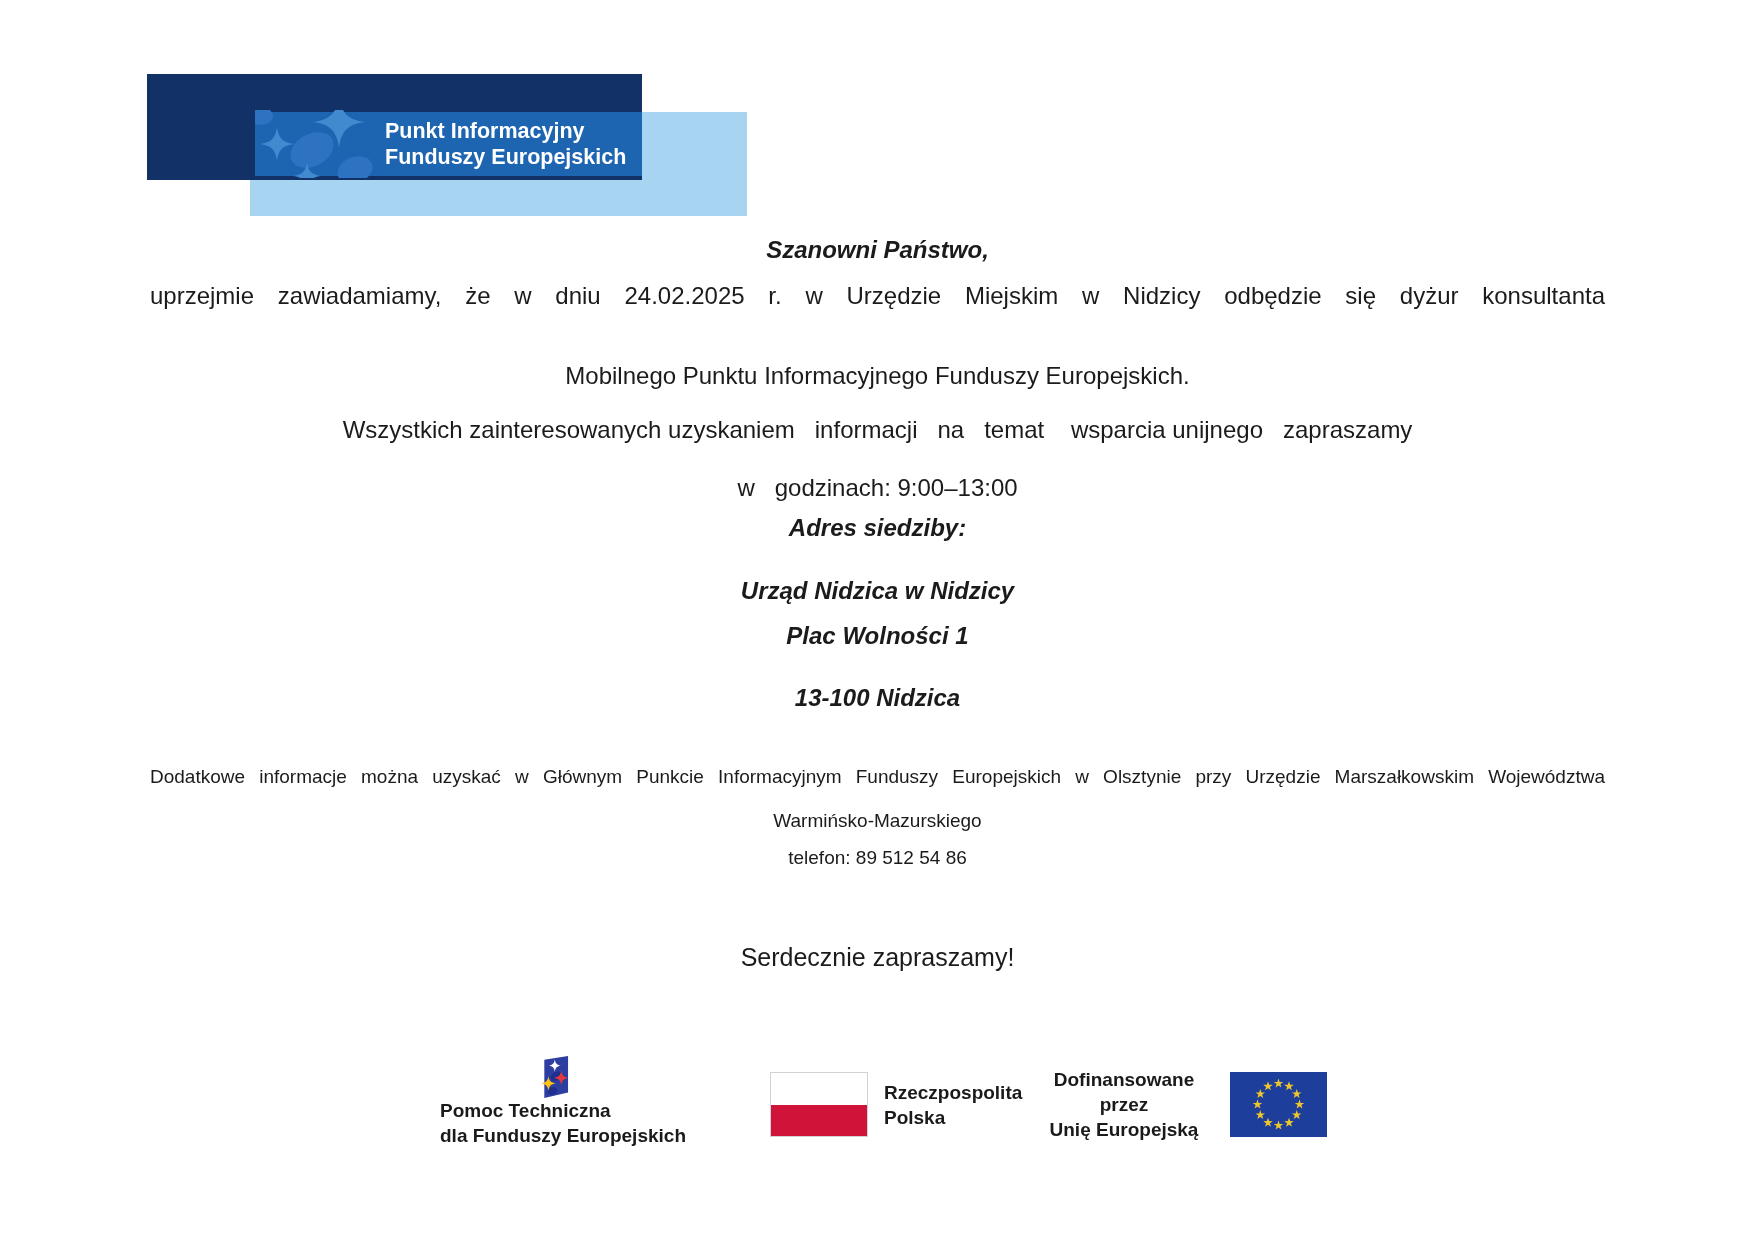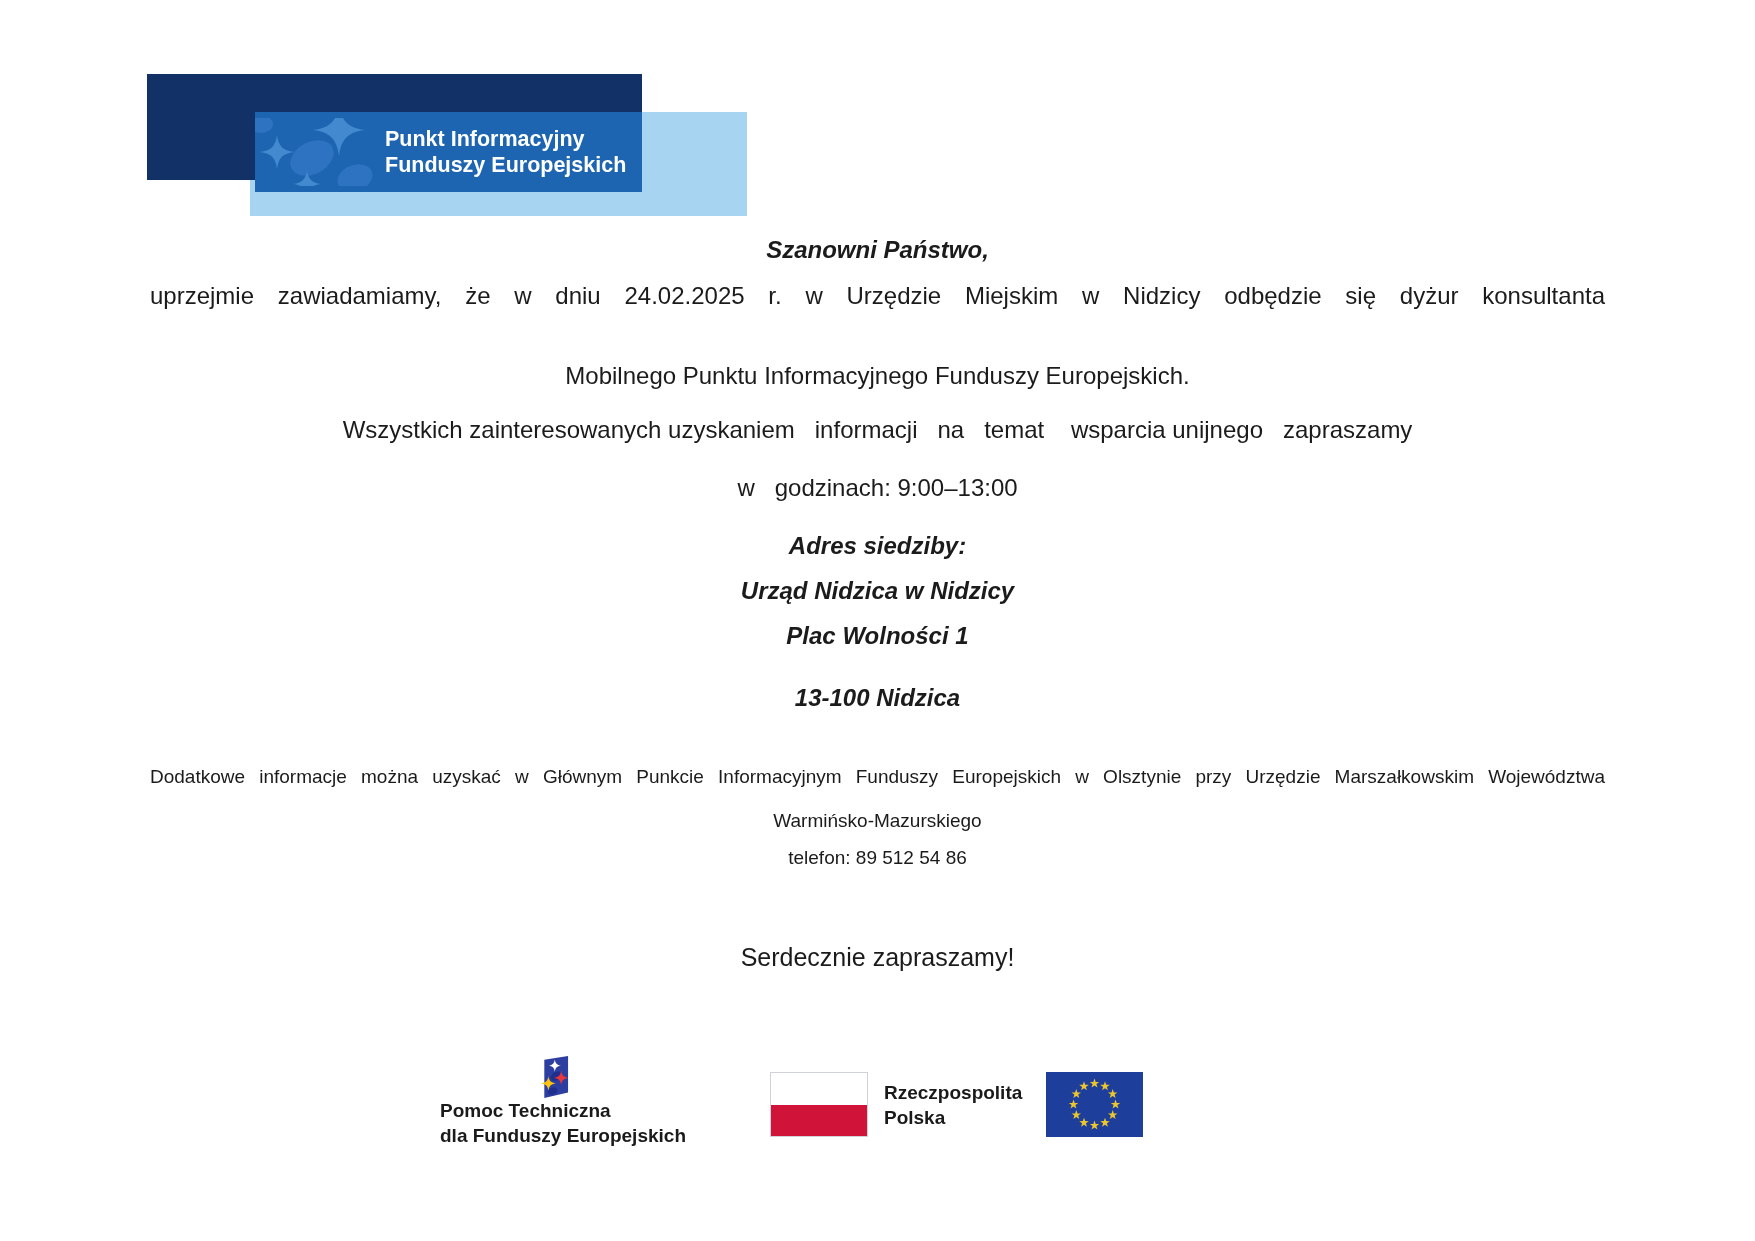--- a/index.html
+++ b/index.html
@@ -4,40 +4,40 @@
 <style>
   html,body { margin:0; padding:0; background:#ffffff; }
   .page {
     position:relative; width:1755px; height:1241px; background:#ffffff;
     font-family:"Liberation Sans", sans-serif; color:#1b1b1b; overflow:hidden;
   }
 
   
   .logo-light { position:absolute; left:250px; top:112px; width:497px; height:104px; }
   .logo-navy  { position:absolute; left:147px; top:74px;  width:495px; height:106px; }
-  .logo-mid   { position:absolute; left:255px; top:112px; width:387px; height:80px;
+  .logo-mid   { position:absolute; left:255px; top:112px; width:387px; height:64px;
                 display:flex; align-items:center; }
   .logo-mid svg { flex:0 0 auto; display:block; }
   .logo-text { color:#ffffff; font-weight:bold; font-size:21.5px; line-height:26px;
                padding-left:6px; white-space:nowrap; }
 
   
   .line { position:absolute; left:150px; width:1455px; text-align:center;
           white-space:pre-wrap; font-size:24px; line-height:32px; }
   .justify { text-align:justify; text-align-last:justify; white-space:normal; }
   .bi { font-weight:bold; font-style:italic; }
   .small { font-size:19px; line-height:27px; }
   .closing { font-size:25px; }
 
   .l-szanowni   { top:234px; }
   .l-body1      { top:280px; }
   .l-body2      { top:360px; }
   .l-body3      { top:414px; }
   .l-body4      { top:472px; }
-  .l-adres      { top:530px; }
+  .l-adres      { top:512px; }
   .l-urzad      { top:575px; }
   .l-plac       { top:620px; }
   .l-nidzica    { top:665px;margin-top:17px; }
   .l-dod1       { top:763px; }
   .l-dod2       { top:807px; }
   .l-tel        { top:844px; }
   .l-serdecznie { top:941px; }
 
   
   .ftr-group { position:absolute; display:flex; align-items:center; }
@@ -116,20 +116,24 @@
     <div class="pl-flag">
       <div class="red" style="background: rgb(208, 19, 56);"></div>
     </div>
     <div class="ftr-text">
       <div>Rzeczpospolita</div>
       <div>Polska</div>
     </div>
   </div>
 
   <div class="ftr-group eu-group">
+    <div class="ftr-text">
+      <div>Dofinansowane przez</div>
+      <div>Unię Europejską</div>
+    </div>
     <svg width="97" height="65" viewBox="0 0 97 65">
       <defs>
         <path id="star5" d="M0,-5 L1.18,-1.62 L4.76,-1.55 L1.9,0.62 L2.94,4.05 L0,2 L-2.94,4.05 L-1.9,0.62 L-4.76,-1.55 L-1.18,-1.62 Z"></path>
       </defs>
       <rect x="0" y="0" width="97" height="65" fill="#1e3e9c"></rect>
       <g fill="#ecc62c">
         <use href="#star5" x="48.5" y="11.5"></use>
         <use href="#star5" x="59" y="14.3"></use>
         <use href="#star5" x="66.7" y="22"></use>
         <use href="#star5" x="69.5" y="32.5"></use>

